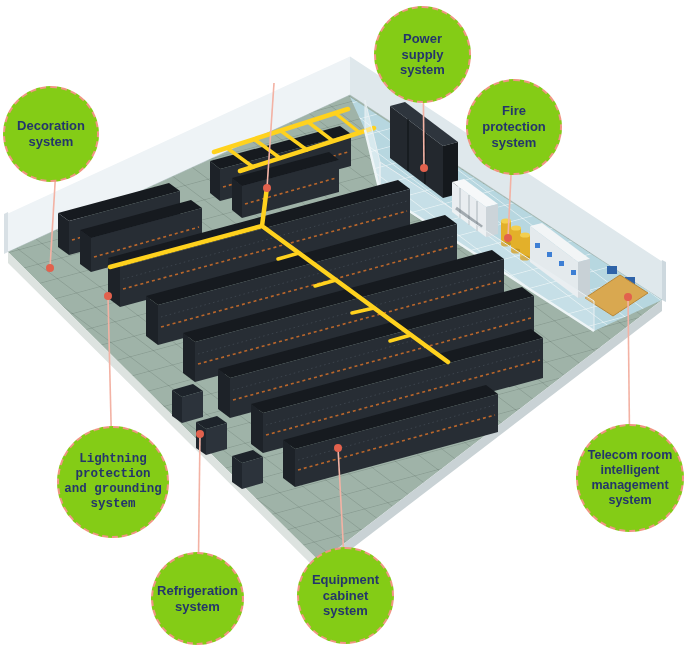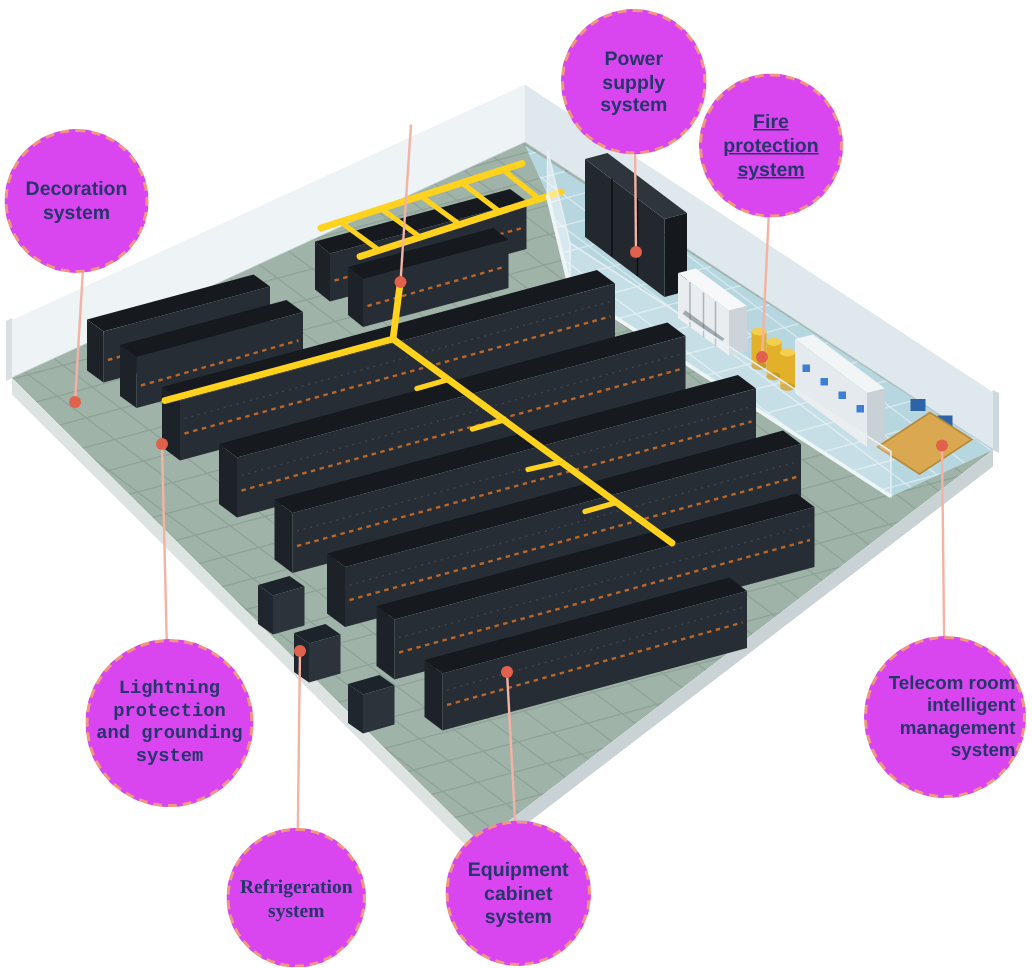--- a/index.html
+++ b/index.html
@@ -7,40 +7,40 @@
     position:relative;
     width:688px;height:645px;
     background:#ffffff;
     overflow:hidden;
     font-family:"Liberation Sans",sans-serif;
   }
   .scene{position:absolute;left:0;top:0;z-index:1;}
   .callout{
     position:absolute;
     z-index:3;
-    background:#d946ef;
+    background:#84cc16;
     border:2px dashed #f09582;
     border-radius:50%;
     display:flex;align-items:center;justify-content:center;
     text-align:center;
     color:#24366b;
     font-weight:bold;
     font-size:13px;
     line-height:1.22;
     padding:5px;
     box-sizing:border-box;
   }
   #co-decoration{left:3px;top:86px;width:96px;height:96px;}
   #co-integrated{left:225px;top:34px;width:97px;height:97px;}
   #co-power{left:374px;top:6px;width:97px;height:97px;}
-  #co-fire{left:466px;top:49px;width:96px;height:96px;text-decoration:underline;}
+  #co-fire{left:466px;top:79px;width:96px;height:96px;}
   #co-lightning{left:57px;top:426px;width:112px;height:112px;font-size:12.5px;font-family:Liberation Mono, monospace;}
-  #co-refrigeration{left:151px;top:552px;width:93px;height:93px;font-family:Liberation Serif, serif;}
+  #co-refrigeration{left:151px;top:552px;width:93px;height:93px;}
   #co-equipment{left:297px;top:547px;width:97px;height:97px;}
-  #co-telecom{left:576px;top:424px;width:108px;height:108px;font-size:12.5px;text-align:right;}
+  #co-telecom{left:576px;top:424px;width:108px;height:108px;font-size:12.5px;}
 </style>
 </head>
 <body>
 
 <div class="stage">
 
   <svg class="scene" width="688" height="645" viewBox="0 0 688 645">
     <defs>
       <pattern id="gridMain" width="24" height="24" patternUnits="userSpaceOnUse" patternTransform="matrix(0.965,-0.26,0.8,0.6,0,0)">
         <path d="M0 0.5 H24 M0.5 0 V24" stroke="rgba(25,45,35,0.14)" stroke-width="1" fill="none"></path>

